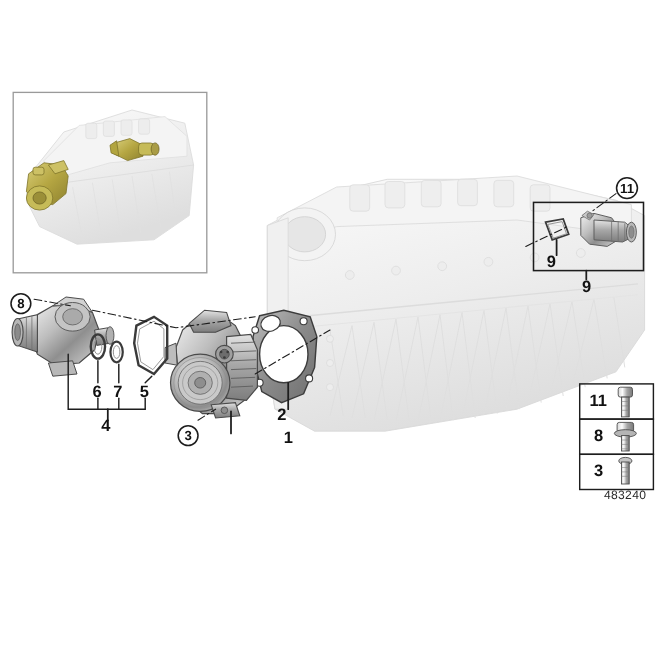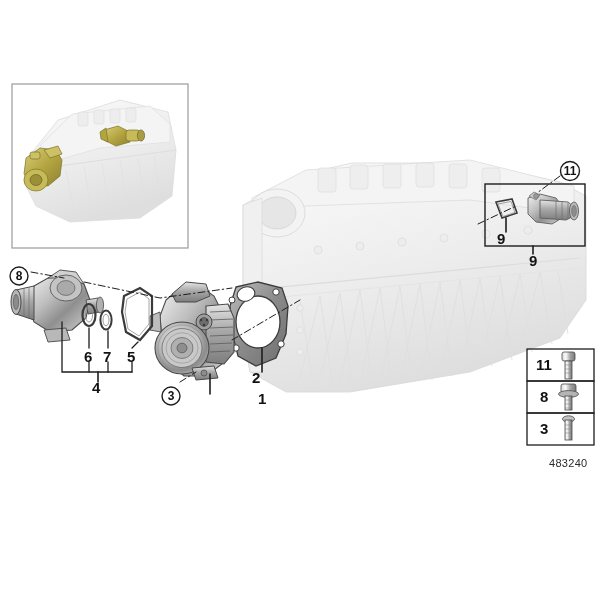--- a/index.html
+++ b/index.html
@@ -60,21 +60,21 @@
     font-weight: bold;
     font-size: 12px;
     color: #111111;
     text-align: center;
     line-height: 16px;
     white-space: nowrap;
   }
   #drawing-no {
     position: absolute;
     left: 549px;
-    top: 457px;
+    top: 445px;
     font-family: "Liberation Sans", sans-serif;
     font-size: 11px;
     letter-spacing: 0.3px;
     color: #2a2a2a;
     white-space: nowrap;
   }
 </style>
 </head>
 <body>
 

